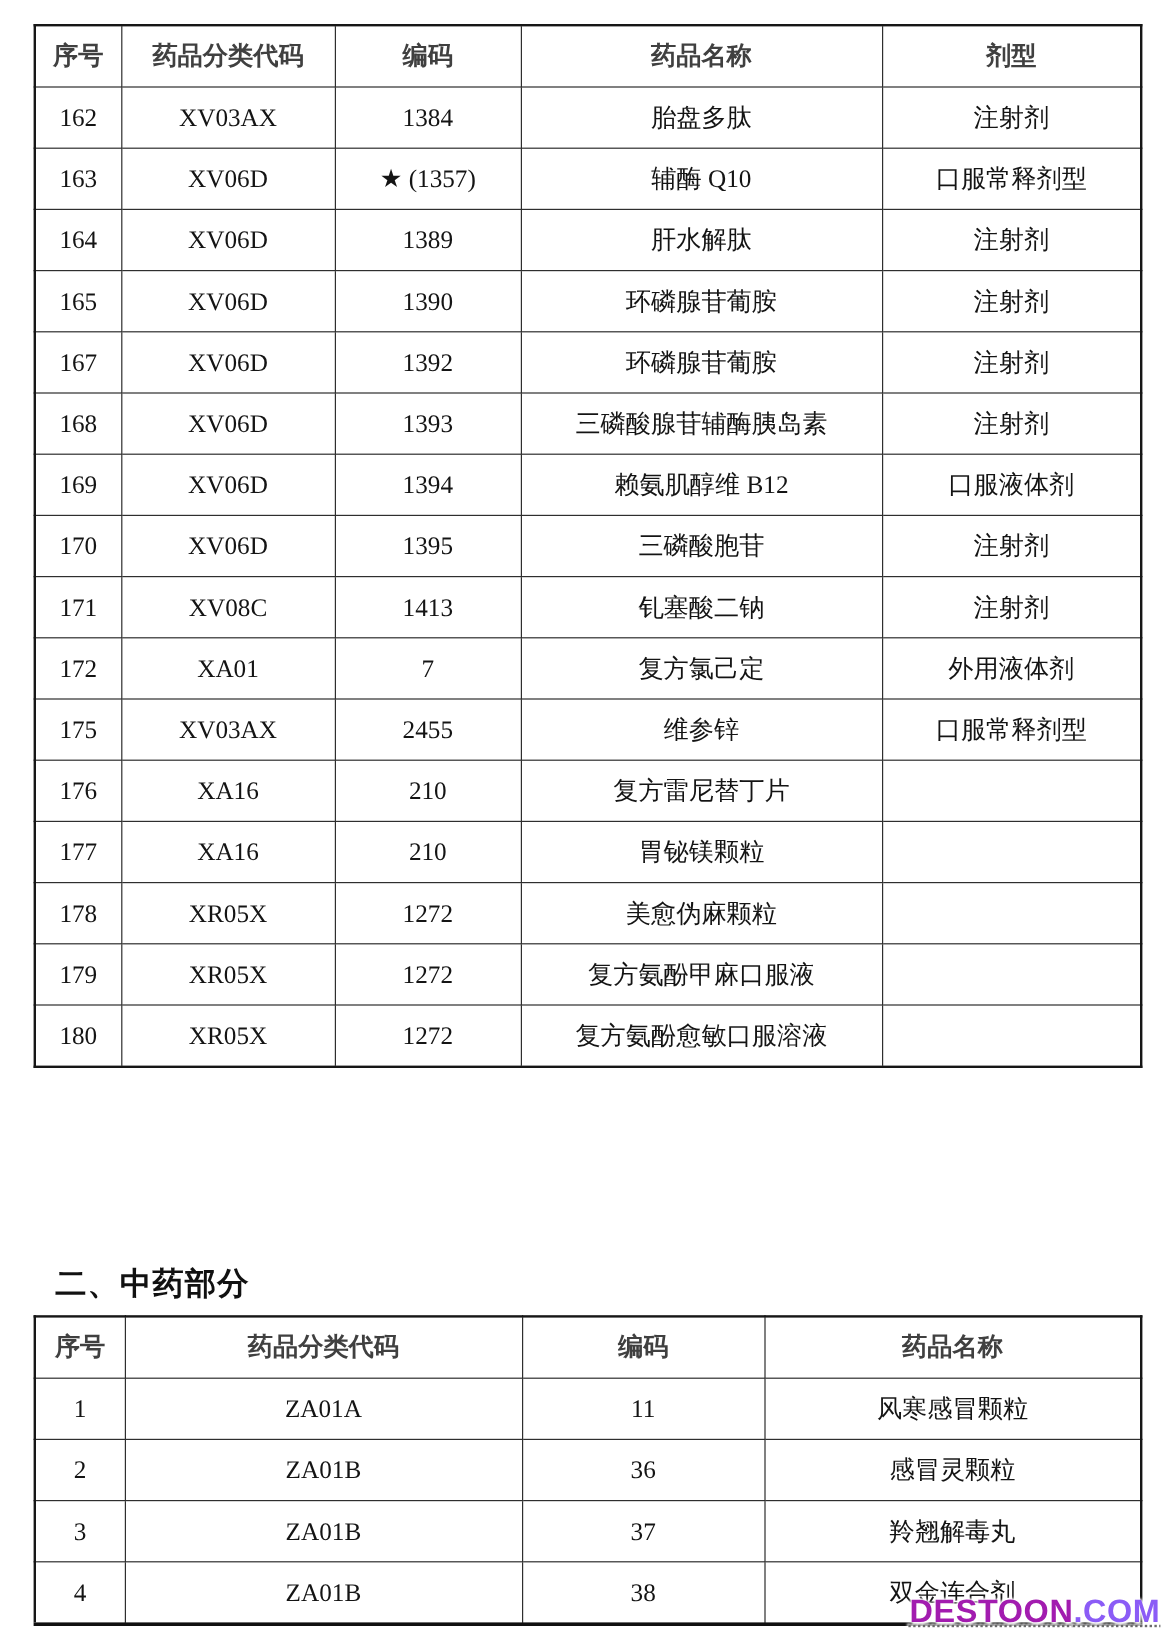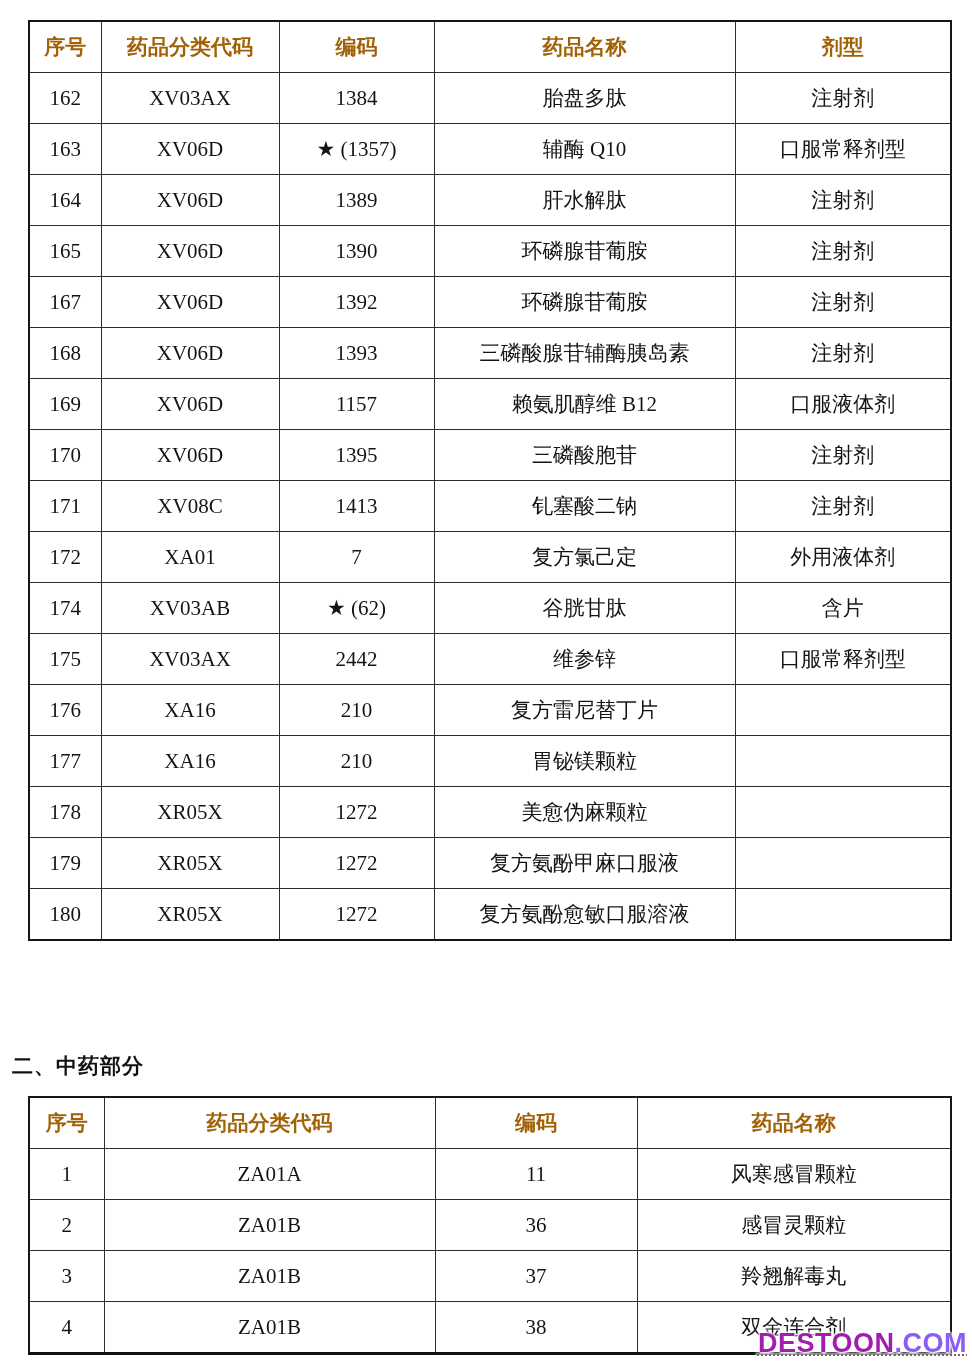--- a/index.html
+++ b/index.html
@@ -31,29 +31,29 @@
     font-size:21px;
     line-height:1.15;
     color:#141414;
     overflow:hidden;
     white-space:nowrap;
   }
   th{
     font-family:"Liberation Sans","DejaVu Sans",sans-serif;
     font-weight:700;
     font-size:21px;
-    color:#a16207;
+    color:#404040;
   }
   .section-title{
     position:absolute;
-    left:12px;
+    left:46px;
     top:1052px;
     font-family:"Liberation Sans","DejaVu Sans",sans-serif;
     font-weight:700;
-    font-size:21px;
+    font-size:26px;
     color:#111111;
     letter-spacing:1px;
   }
   .watermark{
     position:absolute;
     right:5px;
     top:1328px;
     font-family:"Liberation Sans","DejaVu Sans",sans-serif;
     font-weight:800;
     font-size:27px;
@@ -127,21 +127,21 @@
         <tr>
           <td>168</td>
           <td>XV06D</td>
           <td>1393</td>
           <td>三磷酸腺苷辅酶胰岛素</td>
           <td>注射剂</td>
         </tr>
         <tr>
           <td>169</td>
           <td>XV06D</td>
-          <td>1157</td>
+          <td>1394</td>
           <td>赖氨肌醇维 B12</td>
           <td>口服液体剂</td>
         </tr>
         <tr>
           <td>170</td>
           <td>XV06D</td>
           <td>1395</td>
           <td>三磷酸胞苷</td>
           <td>注射剂</td>
         </tr>
@@ -153,30 +153,23 @@
           <td>注射剂</td>
         </tr>
         <tr>
           <td>172</td>
           <td>XA01</td>
           <td>7</td>
           <td>复方氯己定</td>
           <td>外用液体剂</td>
         </tr>
         <tr>
-          <td>174</td>
-          <td>XV03AB</td>
-          <td>★ (62)</td>
-          <td>谷胱甘肽</td>
-          <td>含片</td>
-        </tr>
-        <tr>
           <td>175</td>
           <td>XV03AX</td>
-          <td>2442</td>
+          <td>2455</td>
           <td>维参锌</td>
           <td>口服常释剂型</td>
         </tr>
         <tr>
           <td>176</td>
           <td>XA16</td>
           <td>210</td>
           <td>复方雷尼替丁片</td>
           <td></td>
         </tr>

